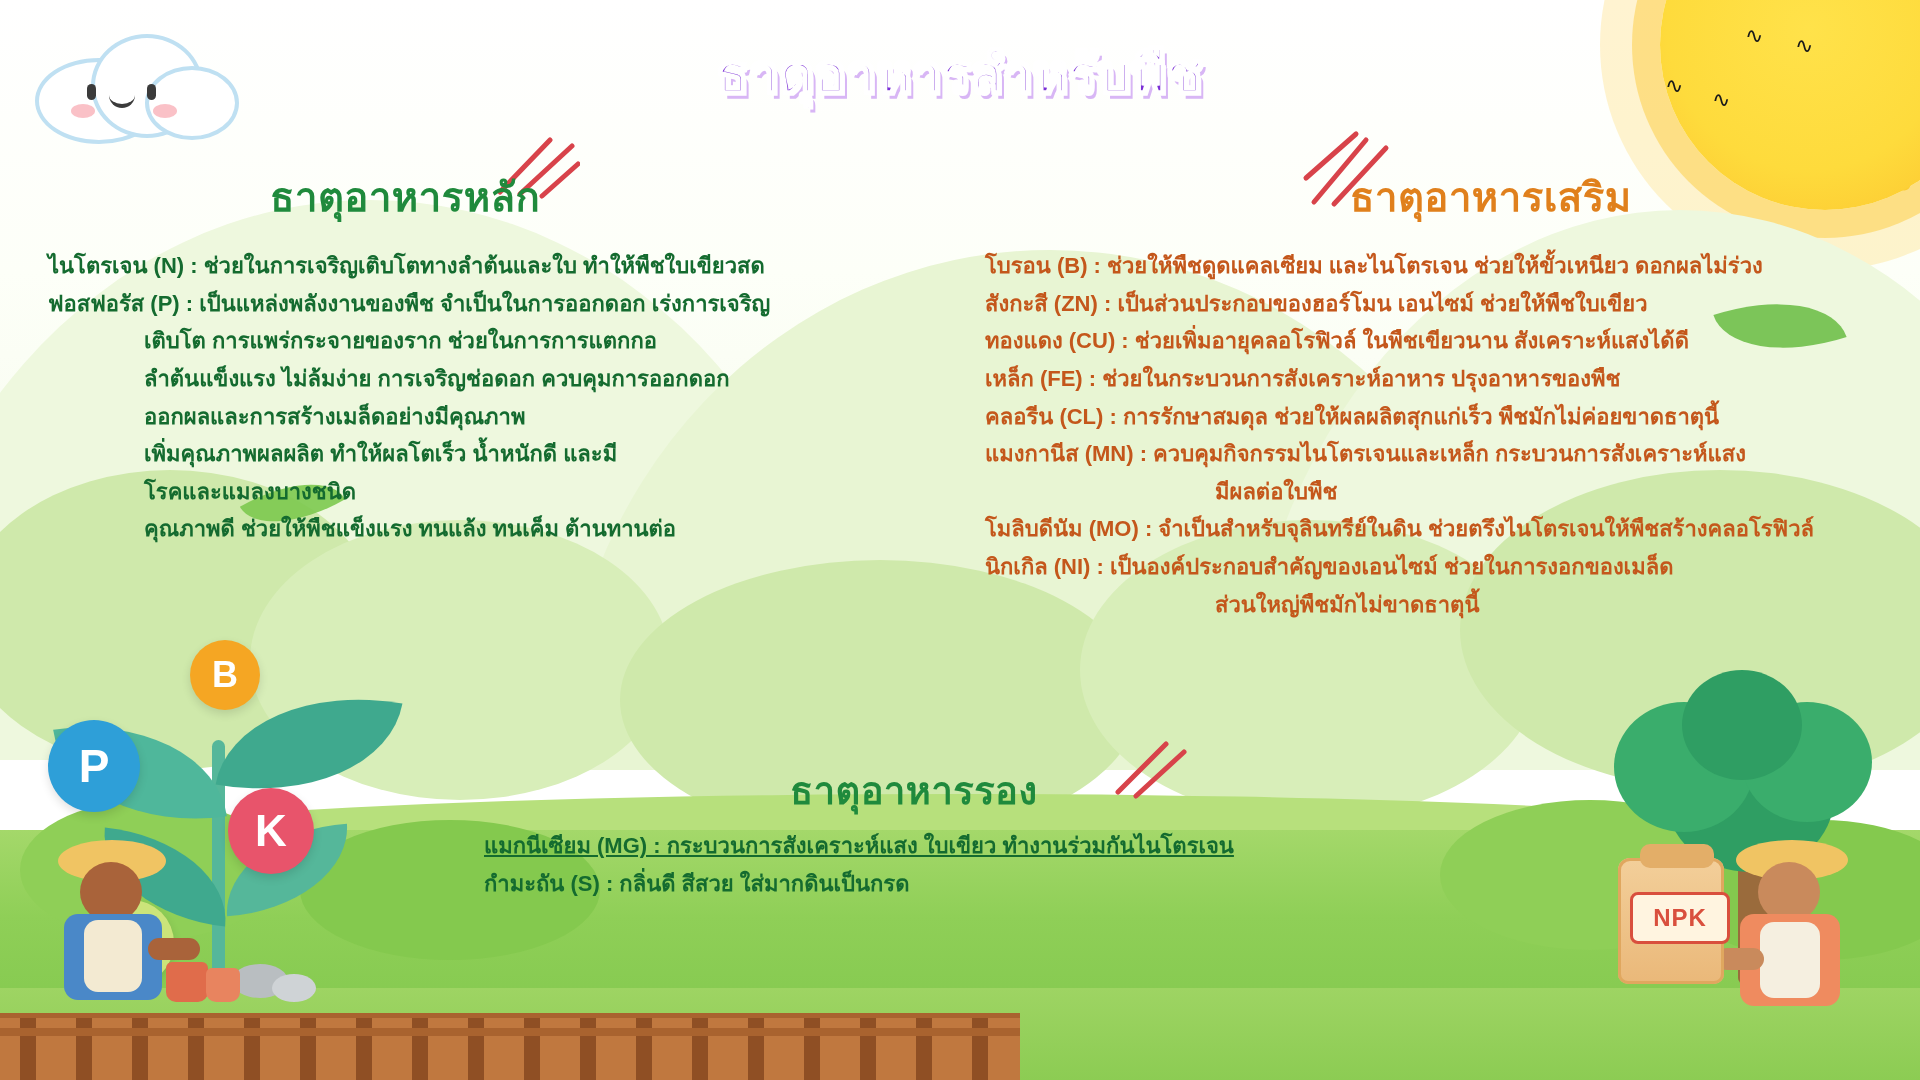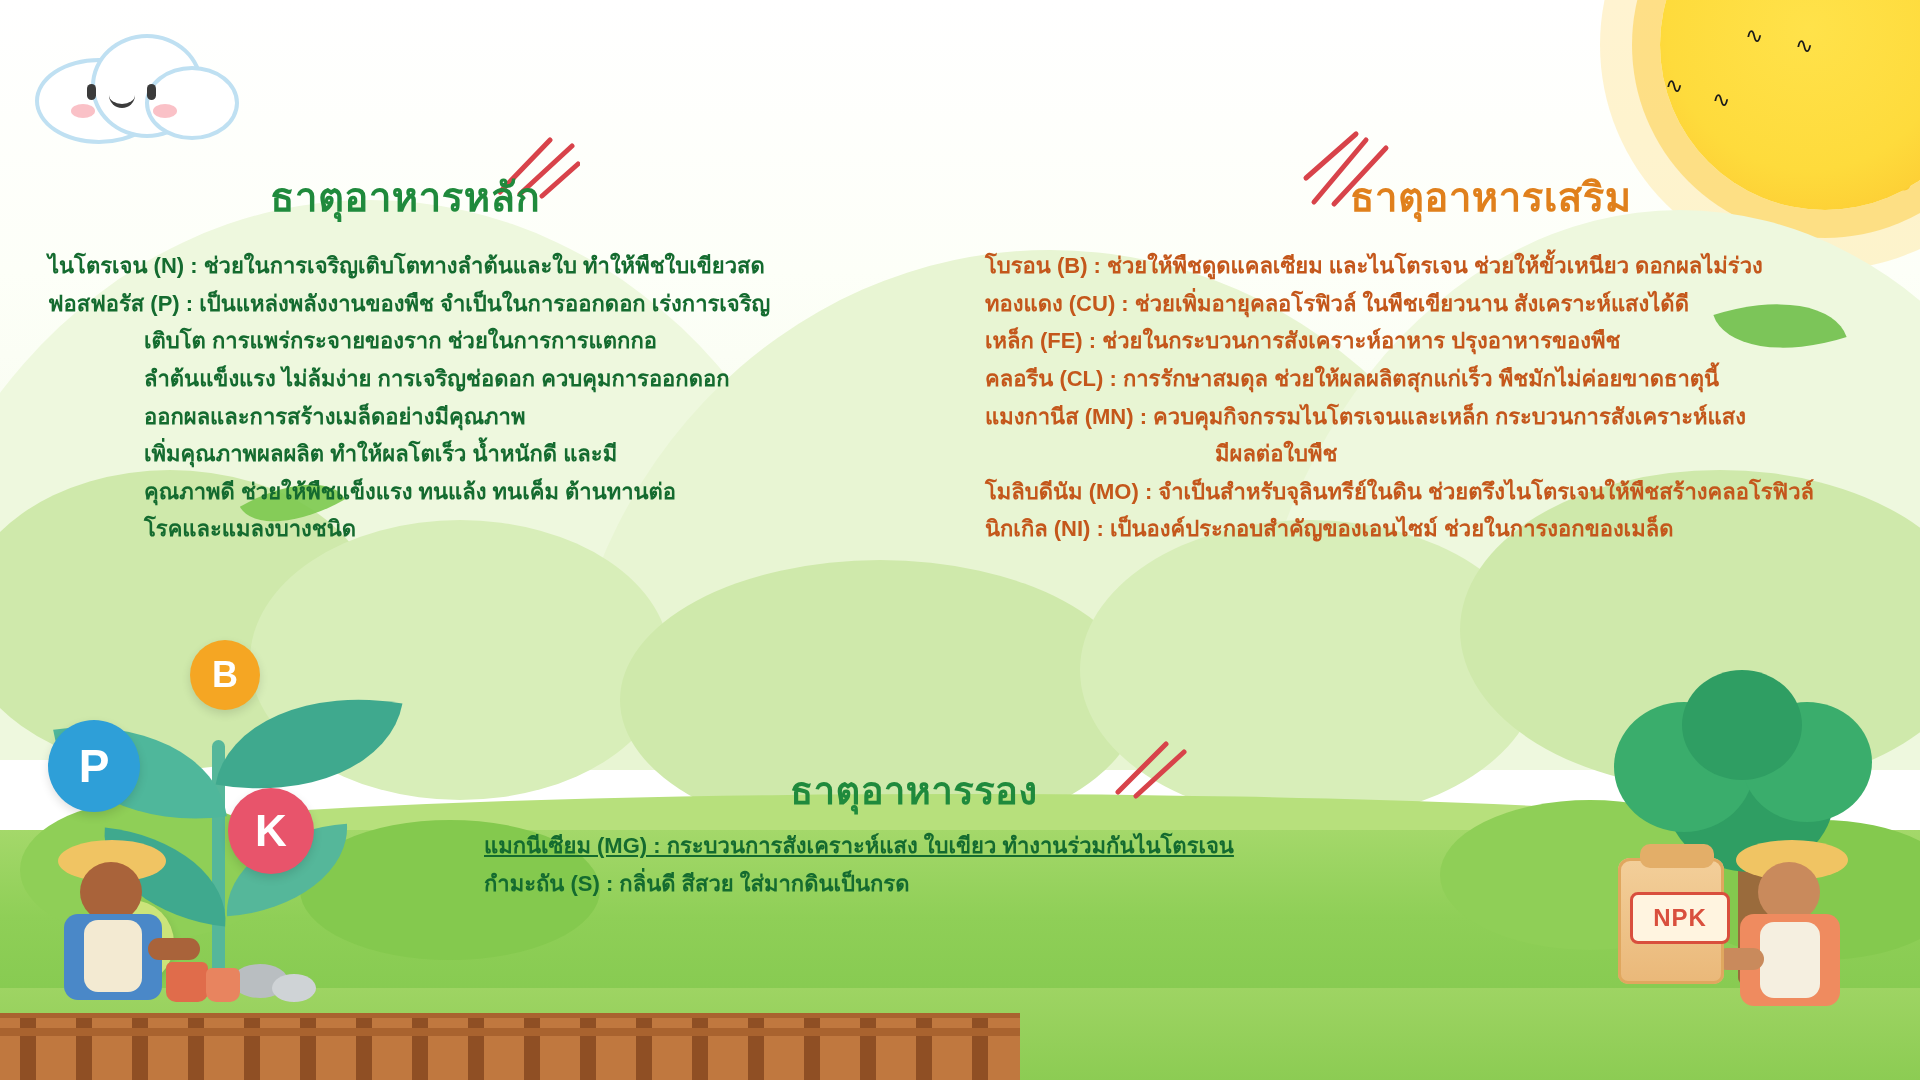--- a/index.html
+++ b/index.html
@@ -412,20 +412,21 @@
       <div class="slat" style="left:636px;"></div>
     <div class="slat" style="left:692px;"></div>
       <div class="slat" style="left:748px;"></div>
     <div class="slat" style="left:804px;"></div>
       <div class="slat" style="left:860px;"></div>
     <div class="slat" style="left:916px;"></div>
       <div class="slat" style="left:972px;"></div>
   </div>
   <div class="fence-rail"></div>
 
+  <div class="title">ธาตุอาหารสำหรับพืช</div>
 
   <svg class="scribble" style="left:490px; top:132px;" width="90" height="70" viewBox="0 0 90 70">
     <path d="M10 60 L60 8 M30 62 L82 14 M52 64 L88 32" stroke="#d8434a" stroke-width="5" fill="none" stroke-linecap="round"></path>
   </svg>
   <svg class="scribble" style="left:1300px; top:130px;" width="90" height="80" viewBox="0 0 90 80">
     <path d="M14 72 L66 10 M34 74 L86 18 M6 48 L56 4" stroke="#d8434a" stroke-width="5" fill="none" stroke-linecap="round"></path>
   </svg>
   <svg class="scribble" style="left:1110px; top:738px;" width="80" height="62" viewBox="0 0 80 62">
     <path d="M8 54 L56 6 M26 58 L74 14" stroke="#d8434a" stroke-width="5" fill="none" stroke-linecap="round"></path>
   </svg>
@@ -434,33 +435,35 @@
   <div class="col-head extra">ธาตุอาหารเสริม</div>
   <div class="col-head sub">ธาตุอาหารรอง</div>
 
   <div class="block main">
     <div class="line">ไนโตรเจน (N) : ช่วยในการเจริญเติบโตทางลำต้นและใบ ทำให้พืชใบเขียวสด</div>
     <div class="line">ฟอสฟอรัส (P) : เป็นแหล่งพลังงานของพืช จำเป็นในการออกดอก เร่งการเจริญ</div>
     <div class="line indent-1">เติบโต การแพร่กระจายของราก ช่วยในการการแตกกอ</div>
     <div class="line indent-1">ลำต้นแข็งแรง ไม่ล้มง่าย การเจริญช่อดอก ควบคุมการออกดอก</div>
     <div class="line indent-1">ออกผลและการสร้างเมล็ดอย่างมีคุณภาพ</div>
     <div class="line indent-1">เพิ่มคุณภาพผลผลิต ทำให้ผลโตเร็ว น้ำหนักดี และมี</div>
+    <div class="line indent-1">โรคและแมลงบางชนิด</div>
     <div class="line indent-1">คุณภาพดี ช่วยให้พืชแข็งแรง ทนแล้ง ทนเค็ม ต้านทานต่อ</div>
-    <div class="line indent-1">โรคและแมลงบางชนิด</div>
   </div>
 
   <div class="block extra">
     <div class="line">โบรอน (B)  : ช่วยให้พืชดูดแคลเซียม และไนโตรเจน ช่วยให้ขั้วเหนียว ดอกผลไม่ร่วง</div>
+    <div class="line">สังกะสี (ZN) : เป็นส่วนประกอบของฮอร์โมน เอนไซม์ ช่วยให้พืชใบเขียว</div>
     <div class="line">ทองแดง (CU) : ช่วยเพิ่มอายุคลอโรฟิวล์ ในพืชเขียวนาน สังเคราะห์แสงได้ดี</div>
     <div class="line">เหล็ก (FE) : ช่วยในกระบวนการสังเคราะห์อาหาร ปรุงอาหารของพืช</div>
     <div class="line">คลอรีน (CL) : การรักษาสมดุล ช่วยให้ผลผลิตสุกแก่เร็ว พืชมักไม่ค่อยขาดธาตุนี้</div>
     <div class="line">แมงกานีส (MN) : ควบคุมกิจกรรมไนโตรเจนและเหล็ก กระบวนการสังเคราะห์แสง</div>
     <div class="line indent-2">มีผลต่อใบพืช</div>
     <div class="line">โมลิบดีนัม (MO) : จำเป็นสำหรับจุลินทรีย์ในดิน ช่วยตรึงไนโตรเจนให้พืชสร้างคลอโรฟิวล์</div>
     <div class="line">นิกเกิล (NI) : เป็นองค์ประกอบสำคัญของเอนไซม์ ช่วยในการงอกของเมล็ด</div>
+    <div class="line indent-2">ส่วนใหญ่พืชมักไม่ขาดธาตุนี้</div>
   </div>
 
   <div class="block sub">
     <div class="line" style="padding-left:14px;text-decoration:underline;">แมกนีเซียม (MG) : กระบวนการสังเคราะห์แสง ใบเขียว ทำงานร่วมกันไนโตรเจน</div>
     <div class="line" style="padding-left:14px;">กำมะถัน (S) : กลิ่นดี สีสวย ใส่มากดินเป็นกรด</div>
   </div>
 
 
 </div>
 

